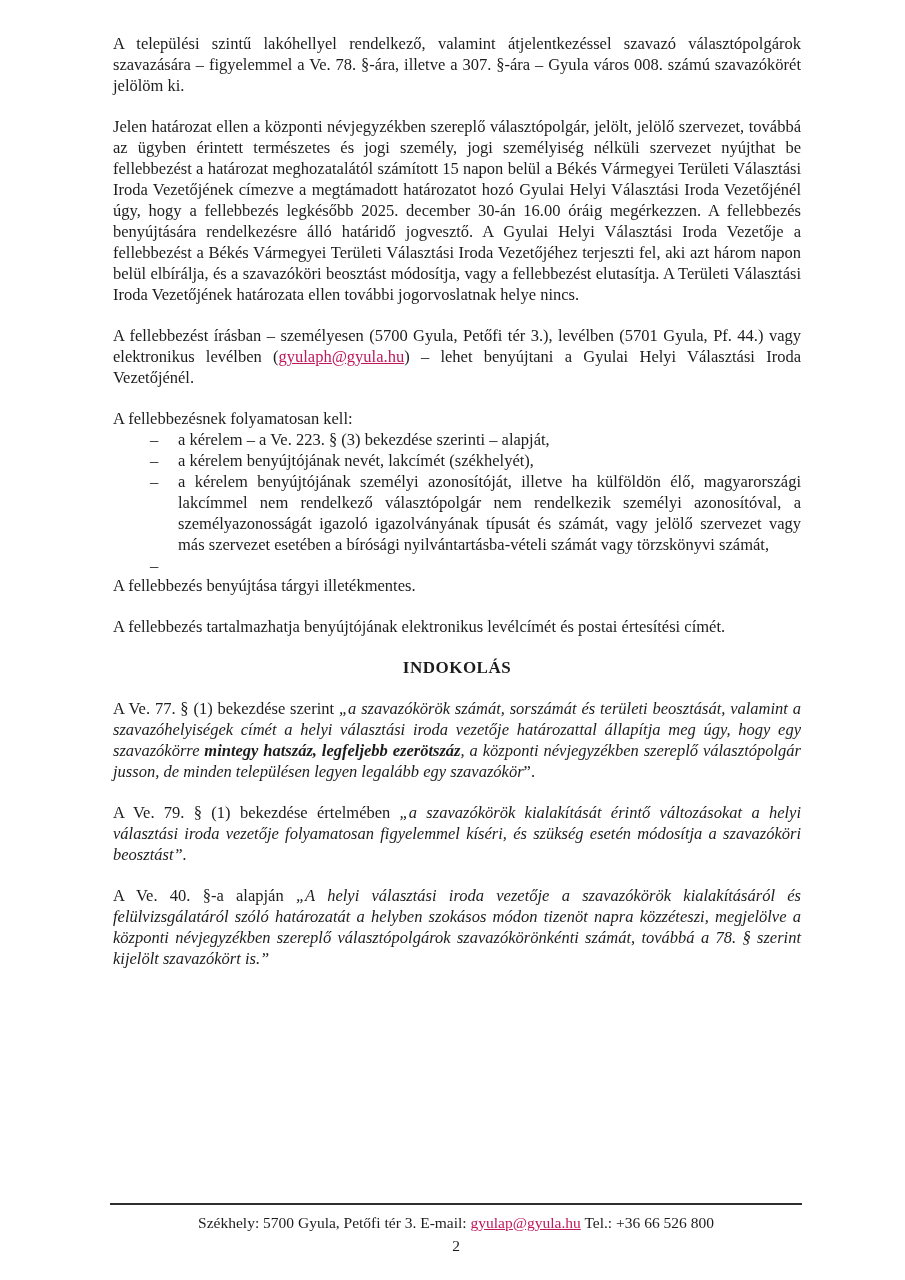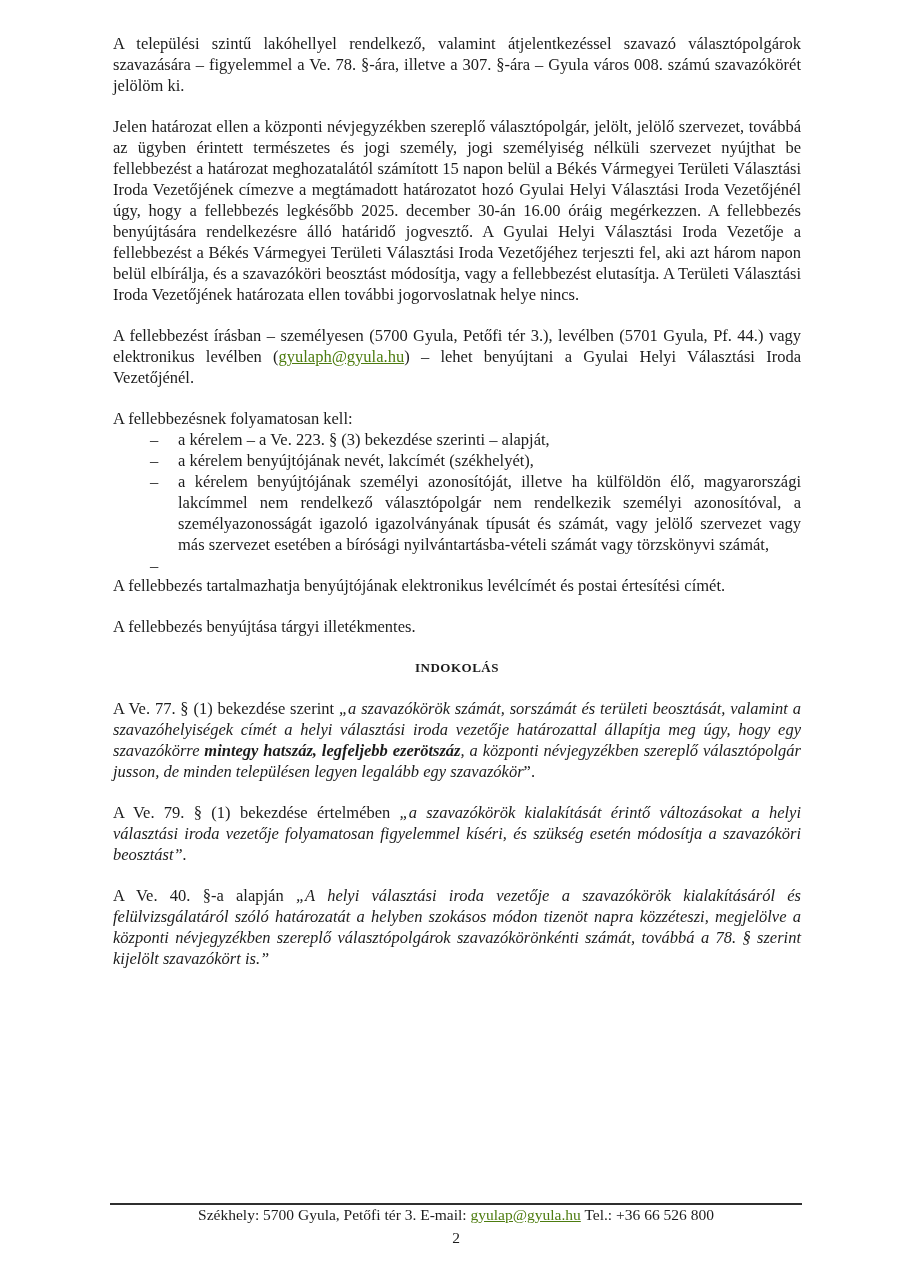--- a/index.html
+++ b/index.html
@@ -36,32 +36,32 @@
     left: 37px; top: 0;
   }
   .heading {
     text-align: center;
     font-weight: bold;
     letter-spacing: 0.5px;
     margin-bottom: 20px;
   }
   .em-link {
     text-decoration: underline;
-    color: #4d7c0f;
+    color: #be185d;
     cursor: pointer;
   }
   .it { font-style: italic; }
   .bi { font-style: italic; font-weight: bold; margin-top: 45px; }
   .footer {
     position: absolute;
     top: 1203px;
     left: 110px;
     width: 692px;
     border-top: 2px solid #2f2f2f;
-    padding-top: 0;
+    padding-top: 8px;
     text-align: center;
     font-size: 15.5px;
     line-height: 20px;
   }
   .page-number {
     margin-top: 3px;
     text-align: center;
     font-size: 15.5px;
   }
 </style>
@@ -81,25 +81,25 @@
 
     <p class="tight"><span>A fellebbezésnek folyamatosan kell:</span></p>
 
     <div class="list">
       <div class="list-item"><span class="marker">–</span><span>a kérelem – a Ve. 223. § (3) bekezdése szerinti – alapját,</span></div>
       <div class="list-item"><span class="marker">–</span><span>a kérelem benyújtójának nevét, lakcímét (székhelyét),</span></div>
       <div class="list-item"><span class="marker">–</span><span>a kérelem benyújtójának személyi azonosítóját, illetve ha külföldön élő, magyarországi lakcímmel nem rendelkező választópolgár nem rendelkezik személyi azonosítóval, a személyazonosságát igazoló igazolványának típusát és számát, vagy jelölő szervezet vagy más szervezet esetében a bírósági nyilvántartásba-vételi számát vagy törzskönyvi számát,</span></div>
       <div class="list-item"><span class="marker">–</span></div>
     </div>
 
+    <p class="para"><span>A fellebbezés benyújtása tárgyi illetékmentes.</span></p>
+
     <p class="para"><span>A fellebbezés tartalmazhatja benyújtójának elektronikus levélcímét és postai értesítési címét.</span></p>
 
-    <p class="para"><span>A fellebbezés benyújtása tárgyi illetékmentes.</span></p>
-
-    <h2 class="heading" style="font-size:13px;">INDOKOLÁS</h2>
+    <h2 class="heading" style="font-size:17px;">INDOKOLÁS</h2>
 
     <p class="para"><span>A Ve. 77. § (1) bekezdése szerint </span><span class="it">„a szavazókörök számát, sorszámát és területi beosztását, valamint a szavazóhelyiségek címét a helyi választási iroda vezetője határozattal állapítja meg úgy, hogy egy szavazókörre </span><span class="bi">mintegy hatszáz, legfeljebb ezerötszáz</span><span class="it">, a központi névjegyzékben szereplő választópolgár jusson, de minden településen legyen legalább egy szavazókör</span><span>”.</span></p>
 
     <p class="para"><span>A Ve. 79. § (1) bekezdése értelmében </span><span class="it">„a szavazókörök kialakítását érintő változásokat a helyi választási iroda vezetője folyamatosan figyelemmel kíséri, és szükség esetén módosítja a szavazóköri beosztást”.</span></p>
 
     <p class="para"><span>A Ve. 40. §-a alapján </span><span class="it">„A helyi választási iroda vezetője a szavazókörök kialakításáról és felülvizsgálatáról szóló határozatát a helyben szokásos módon tizenöt napra közzéteszi, megjelölve a központi névjegyzékben szereplő választópolgárok szavazókörönkénti számát, továbbá a 78. § szerint kijelölt szavazókört is.”</span></p>
 
 
   </div>
 

